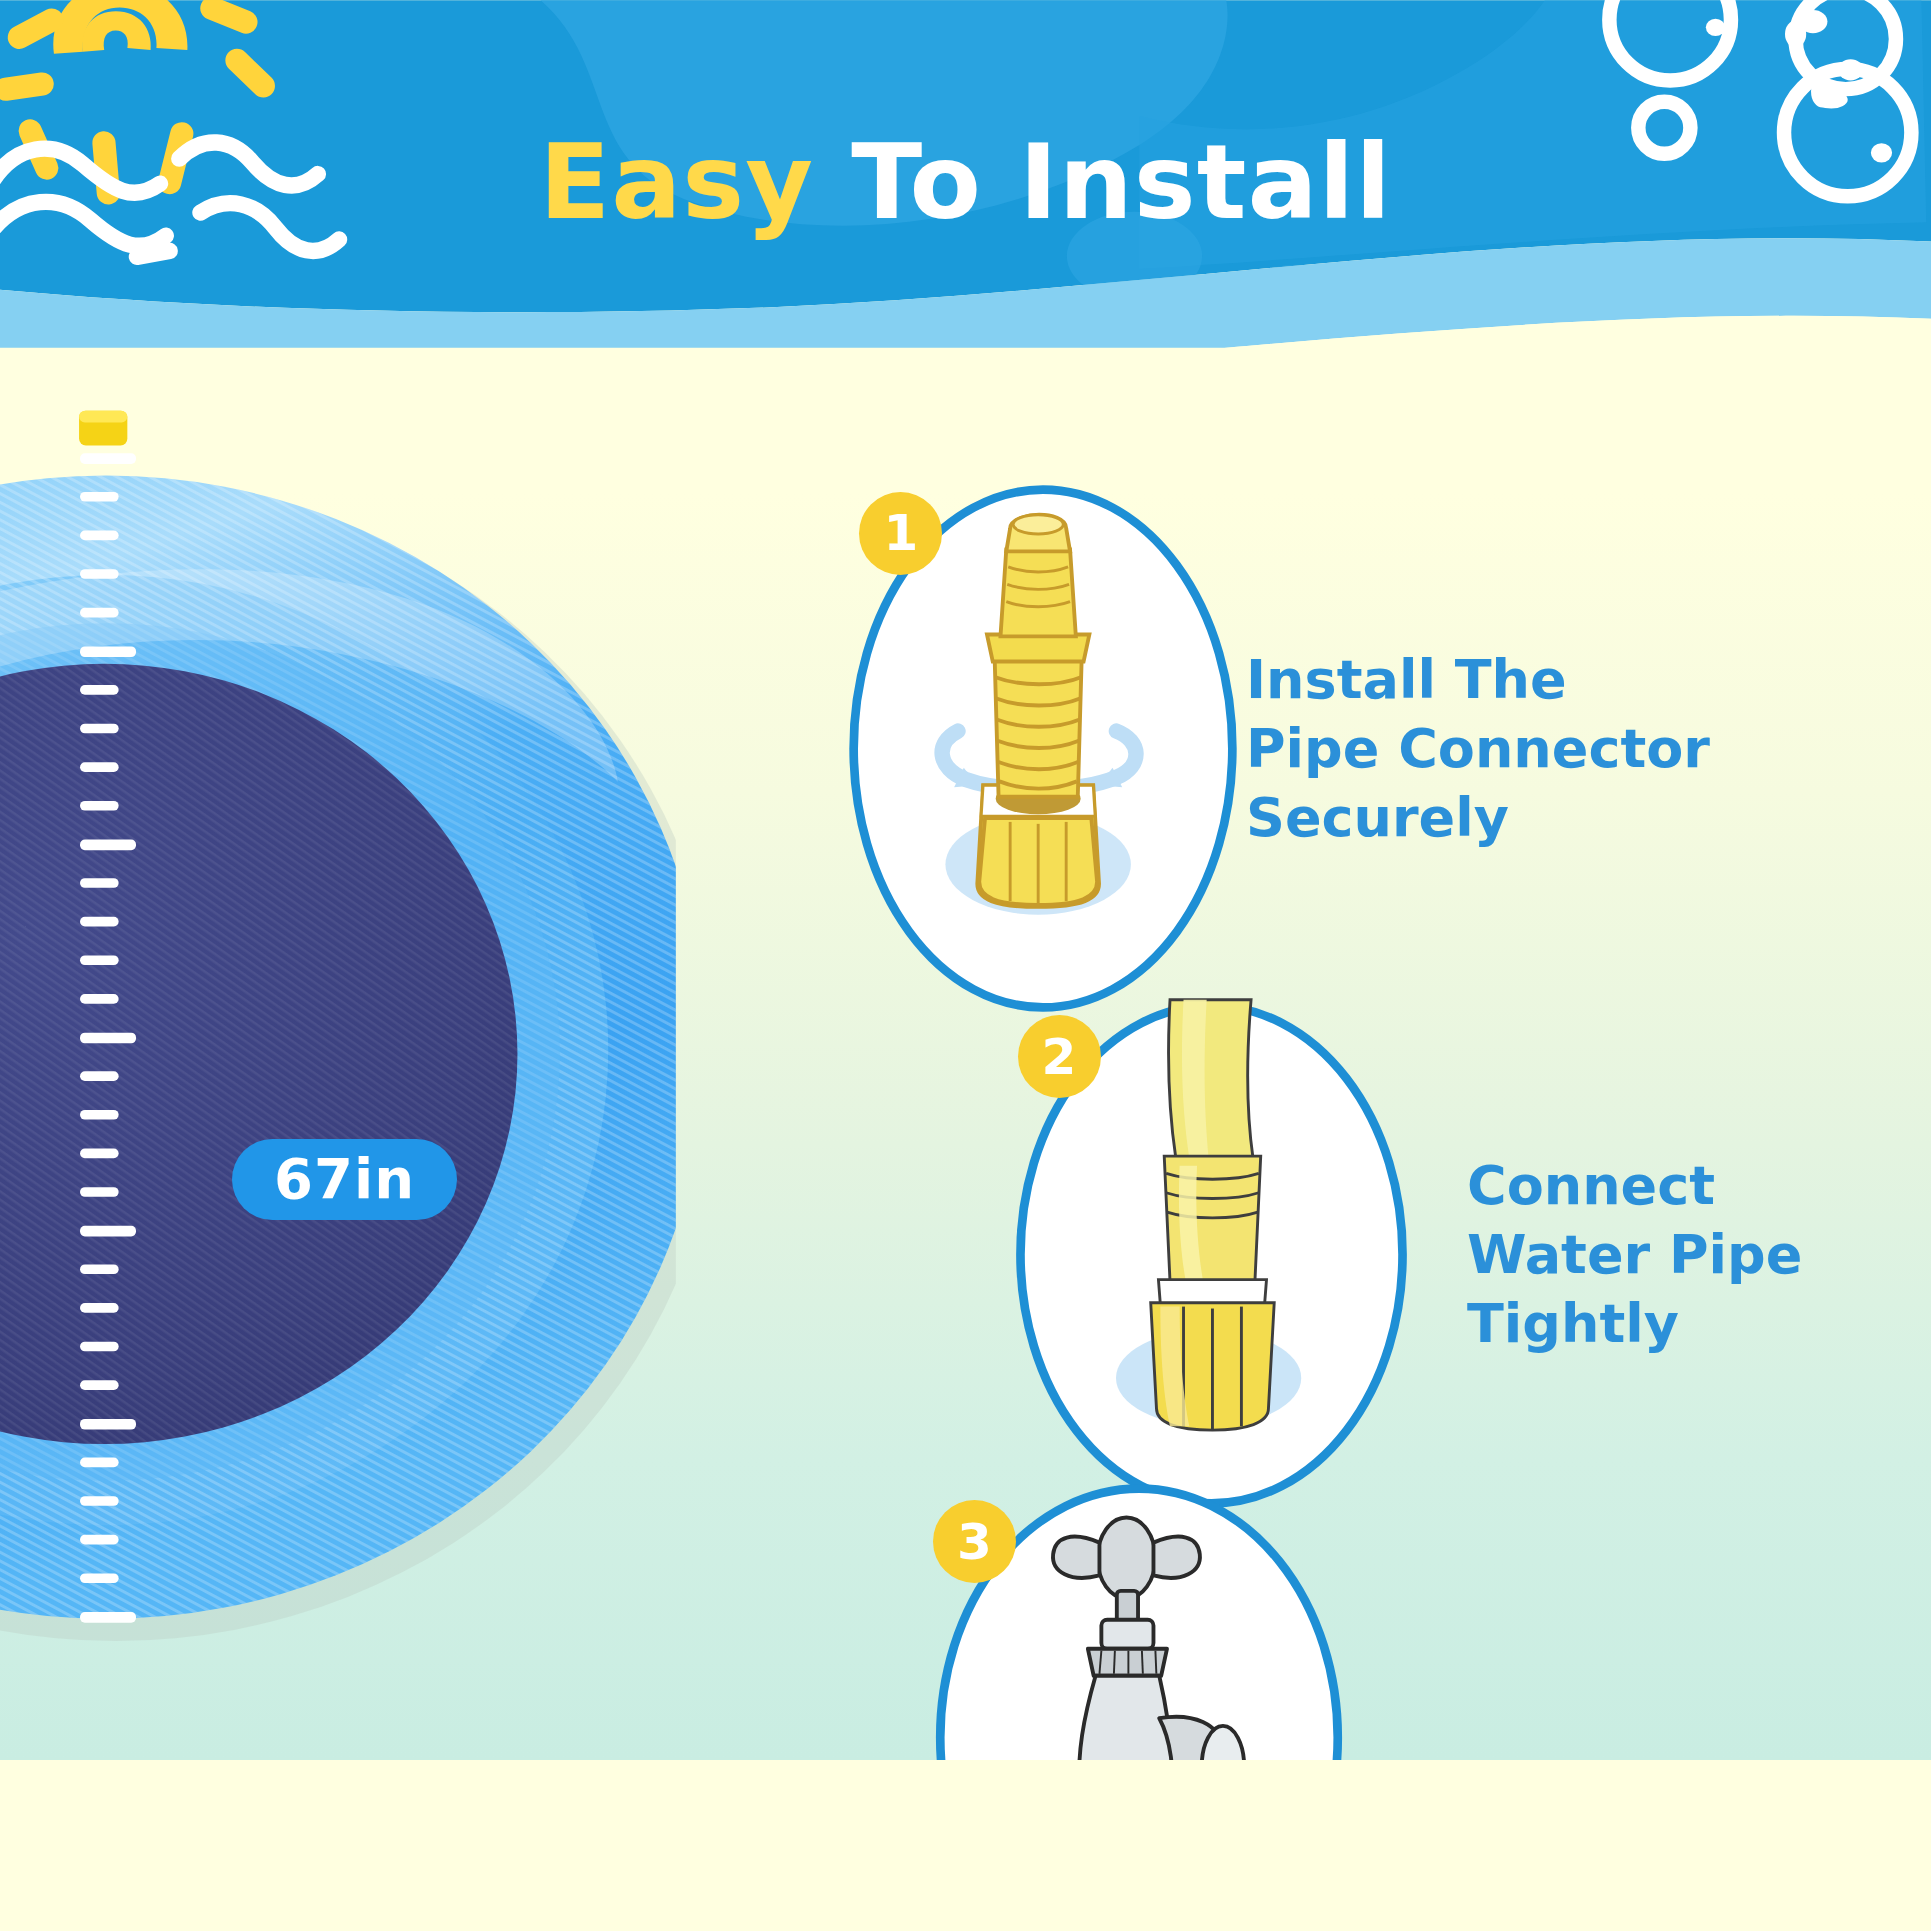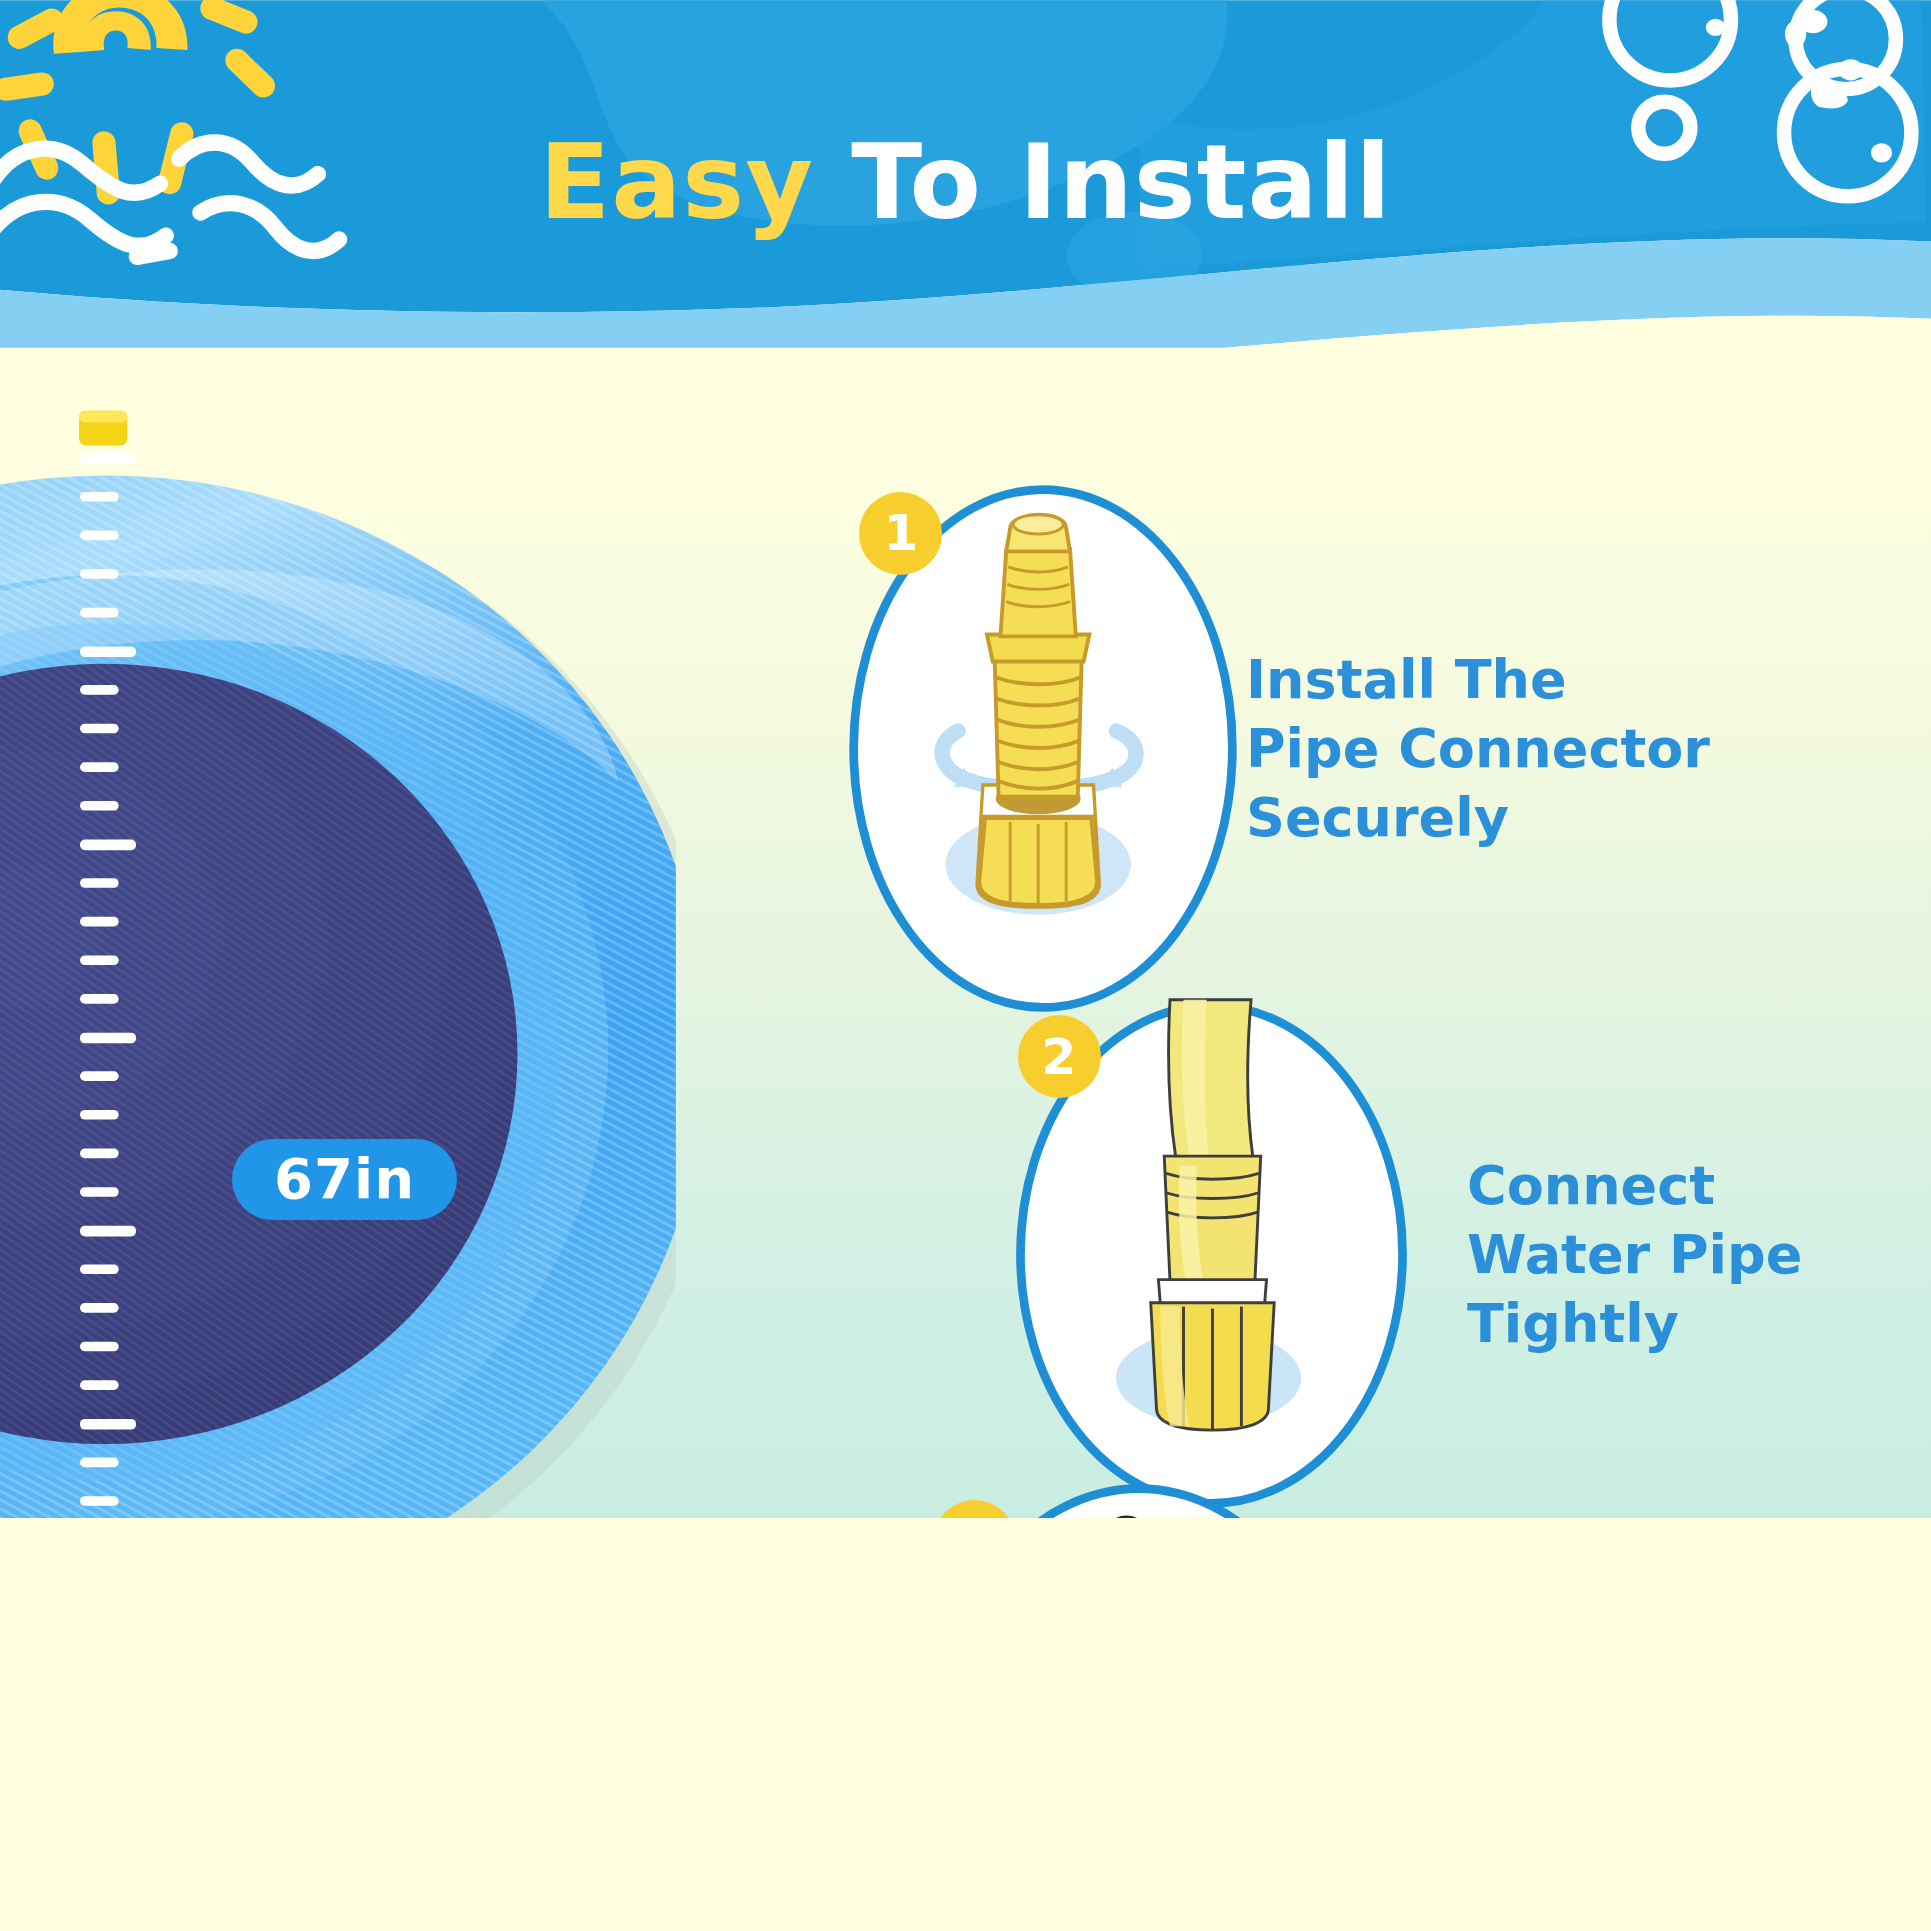--- a/index.html
+++ b/index.html
@@ -4,21 +4,21 @@
 <title>Easy To Install</title>
 <style>
   html,body{margin:0;padding:0;}
   body{
     width:1931px;height:1931px;
     font-family:"Liberation Sans", sans-serif;
     overflow:hidden;
     background:#FFFFE0;
   }
   #stage{
-    position:relative;width:1931px;height:1518px;overflow:hidden;
+    position:relative;width:1931px;height:1760px;overflow:hidden;
     background:linear-gradient(to bottom,
        #FFFFE0 0%, #FFFFE0 28%, #F6FBDF 45%, #E4F4E0 65%, #D2F0E4 83%, #C9EDE2 100%);
   }
 
   
   .banner{position:absolute;left:0;top:0;width:1931px;height:348px;overflow:hidden;}
   .banner svg{display:block;}
 
   .title{
     position:absolute;top:60px;left:0;width:1931px;text-align:center;

